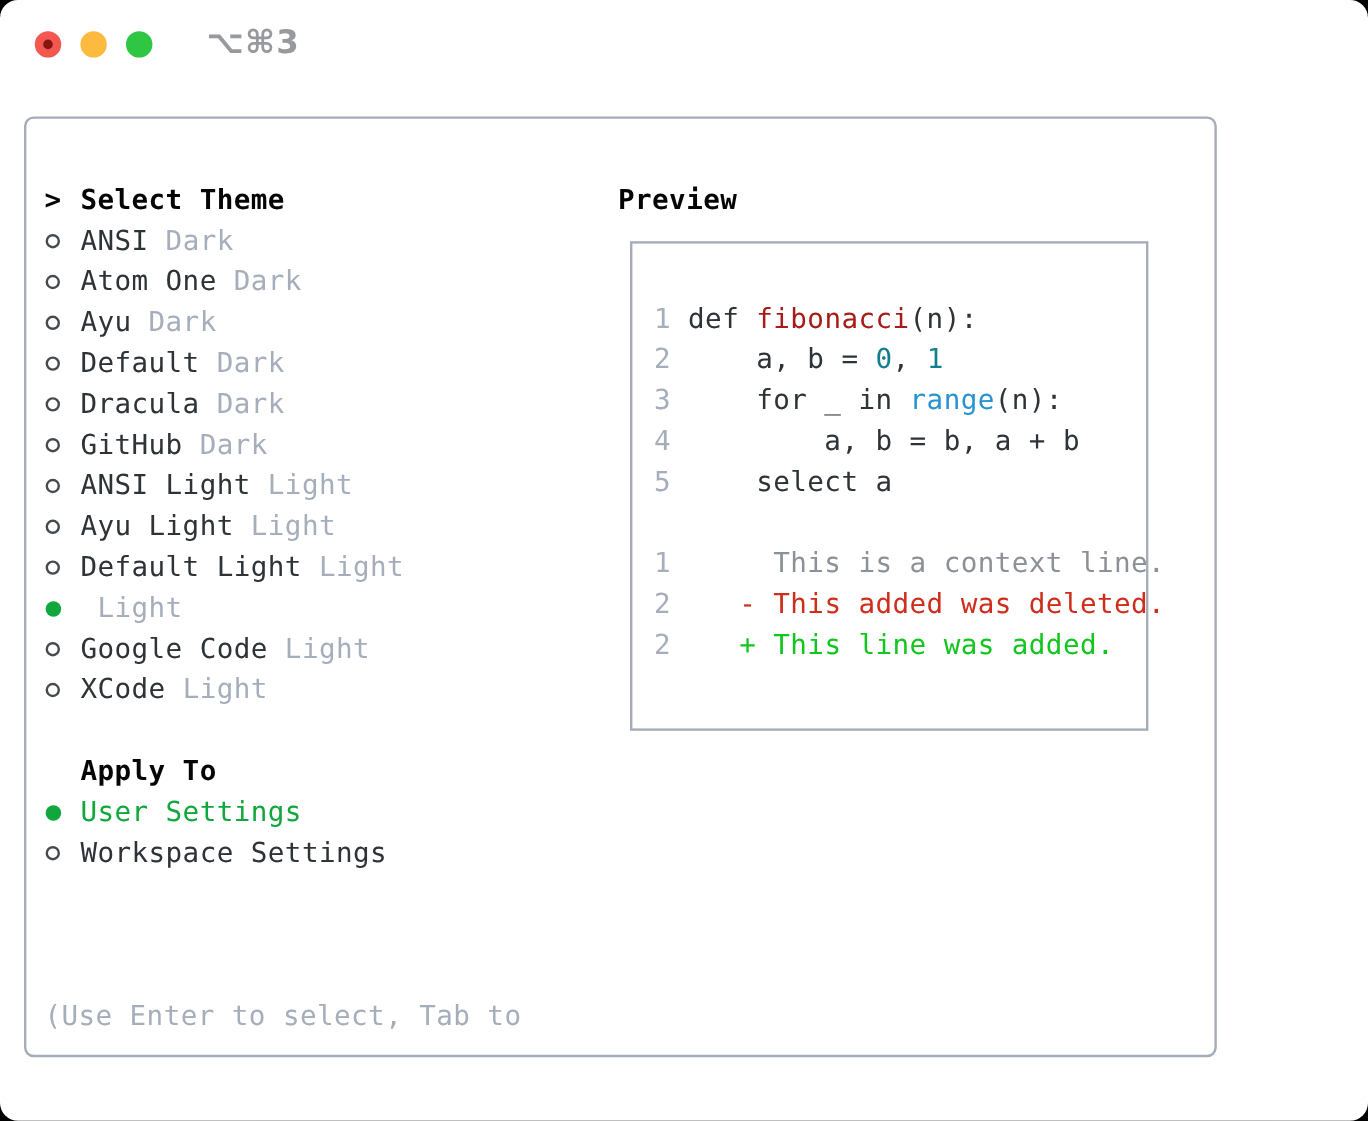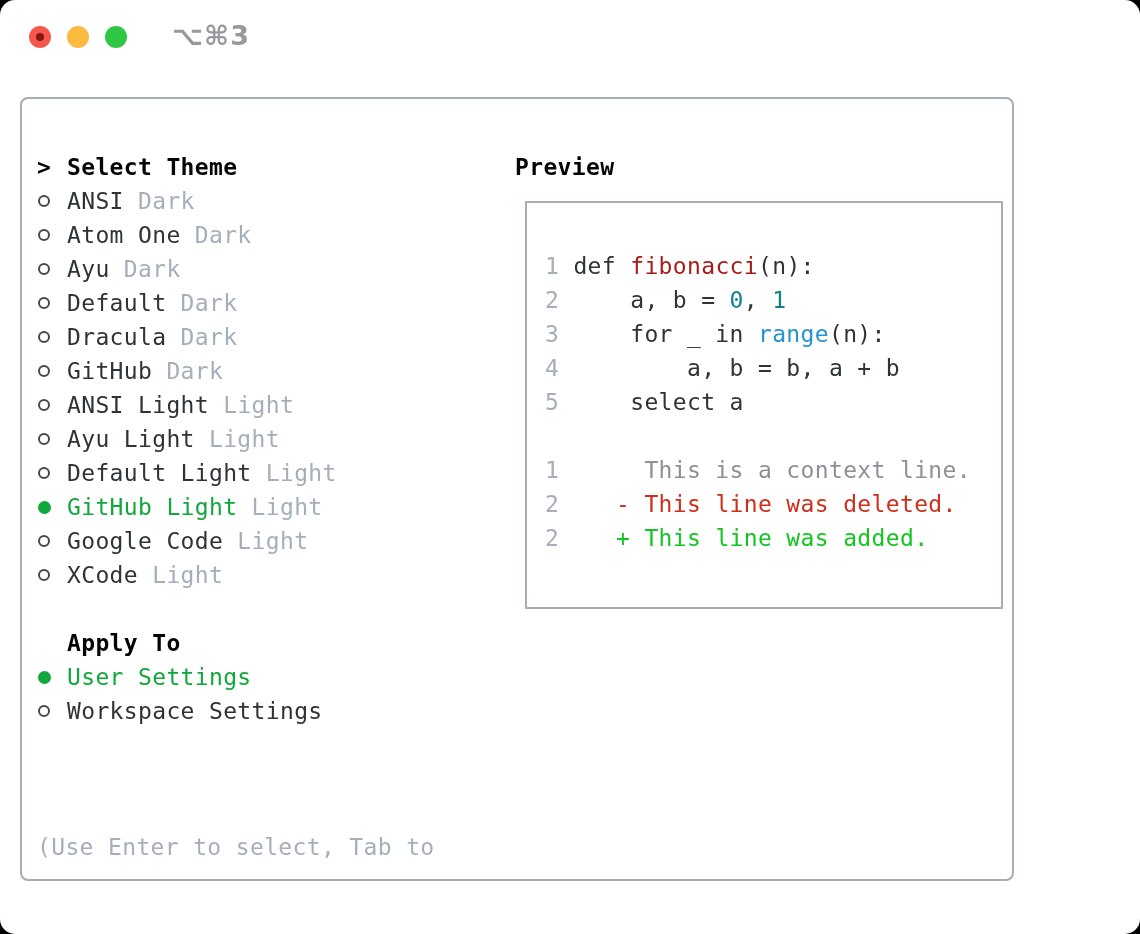--- a/index.html
+++ b/index.html
@@ -63,21 +63,21 @@
   .row.selected .label { color:var(--accent-green); }
   .row.header-row .label { font-weight:bold; color:var(--header);text-align:center; }
   .spacer { height:34px; }
   .hint { margin-top:34px; font-size:23px; letter-spacing:0.35px; line-height:34px; color:var(--dim); white-space:pre; }
 
   
   .right-col { position:absolute; left:493px; top:51px; }
   .preview-title { height:34px; line-height:34px; font-size:23px; font-weight:bold; color:var(--header); letter-spacing:0.35px; }
   .preview-box {
     margin-top:17px; margin-left:10px;
-    width:478px; height:408px;
+    width:432px; height:408px;
     border:2px solid var(--border);
     padding:46px 0 0 18px;
     background:#fff;
   }
   .code-line { height:34px; line-height:34px; font-size:23px; letter-spacing:0.35px; white-space:pre; }
   .seg-code     { color:var(--text); }
   .seg-linenum  { color:var(--dim); }
   .seg-function { color:var(--function-red); }
   .seg-number   { color:var(--number-teal); }
   .seg-builtin  { color:var(--builtin-blue); }
@@ -110,21 +110,21 @@
       <div id="theme-list">
           <div class="row"><span class="gutter"><span class="radio"></span></span><span class="label">ANSI</span><span class="tag"> Dark</span></div>
           <div class="row"><span class="gutter"><span class="radio"></span></span><span class="label">Atom One</span><span class="tag"> Dark</span></div>
           <div class="row"><span class="gutter"><span class="radio"></span></span><span class="label">Ayu</span><span class="tag"> Dark</span></div>
           <div class="row"><span class="gutter"><span class="radio"></span></span><span class="label">Default</span><span class="tag"> Dark</span></div>
           <div class="row"><span class="gutter"><span class="radio"></span></span><span class="label">Dracula</span><span class="tag"> Dark</span></div>
           <div class="row"><span class="gutter"><span class="radio"></span></span><span class="label">GitHub</span><span class="tag"> Dark</span></div>
           <div class="row"><span class="gutter"><span class="radio"></span></span><span class="label">ANSI Light</span><span class="tag"> Light</span></div>
           <div class="row"><span class="gutter"><span class="radio"></span></span><span class="label">Ayu Light</span><span class="tag"> Light</span></div>
           <div class="row"><span class="gutter"><span class="radio"></span></span><span class="label">Default Light</span><span class="tag"> Light</span></div>
-          <div class="row selected"><span class="gutter"><span class="radio filled"></span></span><span class="label">GitHub Light</span><span class="tag"> Light</span></div>
+          <div class="row selected"><span class="gutter"><span class="radio filled"></span></span><span class="tag"> Light</span></div>
           <div class="row"><span class="gutter"><span class="radio"></span></span><span class="label">Google Code</span><span class="tag"> Light</span></div>
           <div class="row"><span class="gutter"><span class="radio"></span></span><span class="label">XCode</span><span class="tag"> Light</span></div>
         </div>
 
       <div class="spacer"></div>
 
       <div class="row header-row">
         <span class="gutter"></span>
         <span class="label">Apply To</span>
       </div>
@@ -143,19 +143,19 @@
     <div class="right-col">
       <div class="preview-title">Preview</div>
       <div class="preview-box" id="preview-box">
           <div class="code-line"><span class="seg-linenum">1</span><span class="seg-code"> def </span><span class="seg-function">fibonacci</span><span class="seg-code">(n):</span></div>
           <div class="code-line"><span class="seg-linenum">2</span><span class="seg-code">     a, b = </span><span class="seg-number">0</span><span class="seg-code">, </span><span class="seg-number">1</span></div>
           <div class="code-line"><span class="seg-linenum">3</span><span class="seg-code">     for _ in </span><span class="seg-builtin">range</span><span class="seg-code">(n):</span></div>
           <div class="code-line"><span class="seg-linenum">4</span><span class="seg-code">         a, b = b, a + b</span></div>
           <div class="code-line"><span class="seg-linenum">5</span><span class="seg-code">     select a</span></div>
           <div class="code-line"><span class="seg-code"></span></div>
           <div class="code-line"><span class="seg-linenum">1</span><span class="seg-context">      This is a context line.</span></div>
-          <div class="code-line"><span class="seg-linenum">2</span><span class="seg-code">    </span><span class="seg-deleted">- This line was deleted.</span></div>
+          <div class="code-line"><span class="seg-linenum">2</span><span class="seg-code">    </span><span class="seg-deleted">- This added was deleted.</span></div>
           <div class="code-line"><span class="seg-linenum">2</span><span class="seg-code">    </span><span class="seg-added">+ This line was added.</span></div>
         </div>
     </div>
 
   </div>
 </div>
 
 </body></html>

